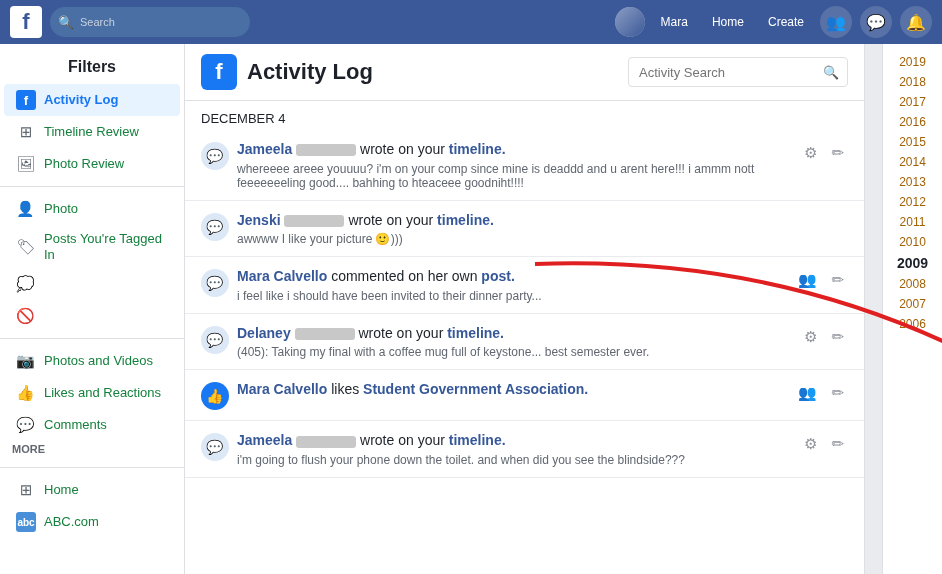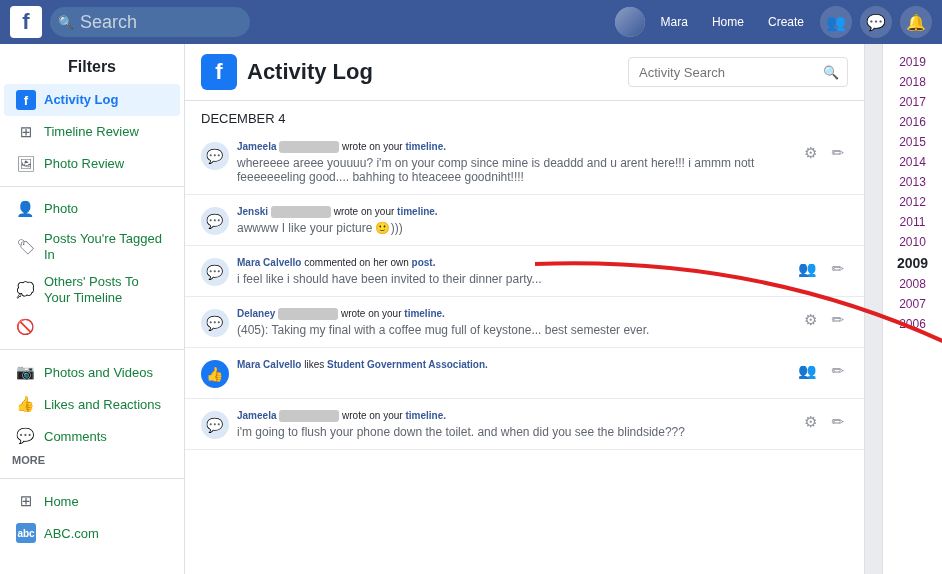--- a/index.html
+++ b/index.html
@@ -24,21 +24,21 @@
       font-size: 22px; font-weight: bold; color: #3b5998;
       margin-right: 8px; flex-shrink: 0;
     }
     .topnav-search {
       background: #4a6fa5;
       border: none;
       border-radius: 20px;
       height: 30px;
       padding: 0 10px 0 30px;
       color: #fff;
-      font-size: 18px;
+      font-size: 11px;
       width: 200px;
       outline: none;
     }
     .topnav-search::placeholder { color: #c8d1de; }
     .topnav-search-wrap {
       position: relative;
       margin-right: auto;
     }
     .topnav-search-icon {
       position: absolute;
@@ -227,21 +227,21 @@
     }
     .activity-icon-blue {
       background: #1877f2;
       color: #fff;
     }
     .activity-content {
       flex: 1;
       min-width: 0;
     }
     .activity-text {
-      font-size: 10px;
+      font-size: 14px;
       color: #1d2129;
       line-height: 1.4;
     }
     .activity-link {
       color: #365899;
       font-weight: 600;
     }
     .activity-blurred {
       background: #c8c8c8;
       border-radius: 3px;
@@ -277,21 +277,21 @@
       border-left: 1px solid #dddfe2;
       display: flex;
       flex-direction: column;
       align-items: center;
       padding: 8px 0;
       overflow-y: auto;
       flex-shrink: 0;
     }
     .year-item {
       font-size: 12px;
-      color: #701a75;
+      color: #a16207;
       padding: 3px 0;
       cursor: pointer;
       width: 100%;
       text-align: center;
     }
     .year-item.active {
       color: #1d2129;
       font-weight: bold;
       font-size: 14px;
     }
@@ -354,21 +354,20 @@
       <span class="sidebar-item-label">Photo</span>
     </div>
 
     <div class="sidebar-item">
       <div class="sidebar-icon">🏷</div>
       <span class="sidebar-item-label">Posts You're Tagged In</span>
     </div>
 
     <div class="sidebar-item">
       <div class="sidebar-icon">💭</div>
-      <span class="sidebar-item-label">Others' Posts To Your Timeline</span>
     </div>
 
     <div class="sidebar-item">
       <div class="sidebar-icon">🚫</div>
     </div>
 
     <div class="sidebar-divider"></div>
 
     <div class="sidebar-item">
       <div class="sidebar-icon">📷</div>

